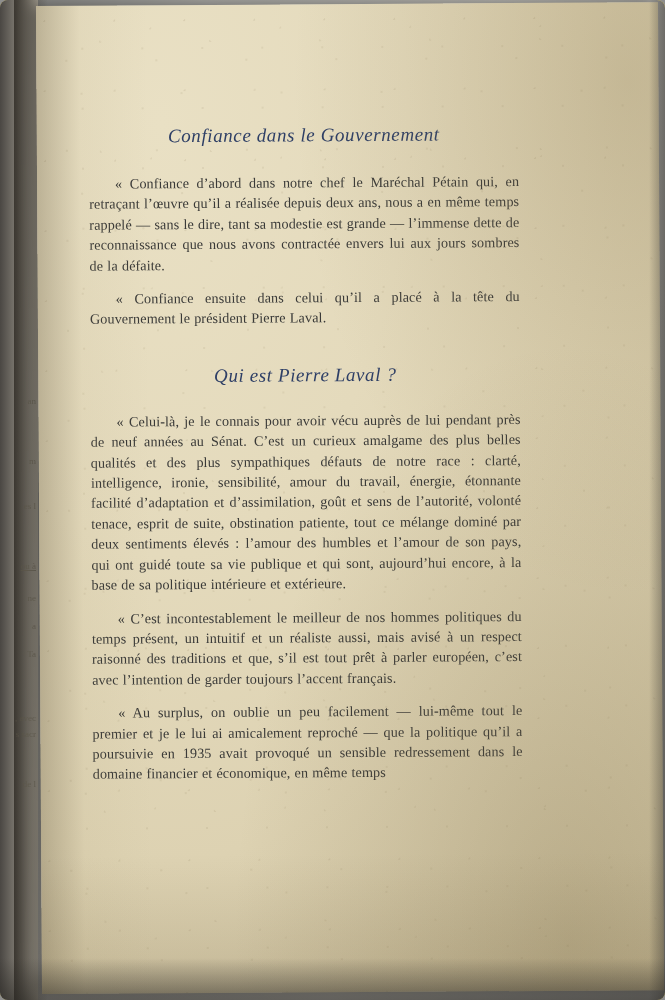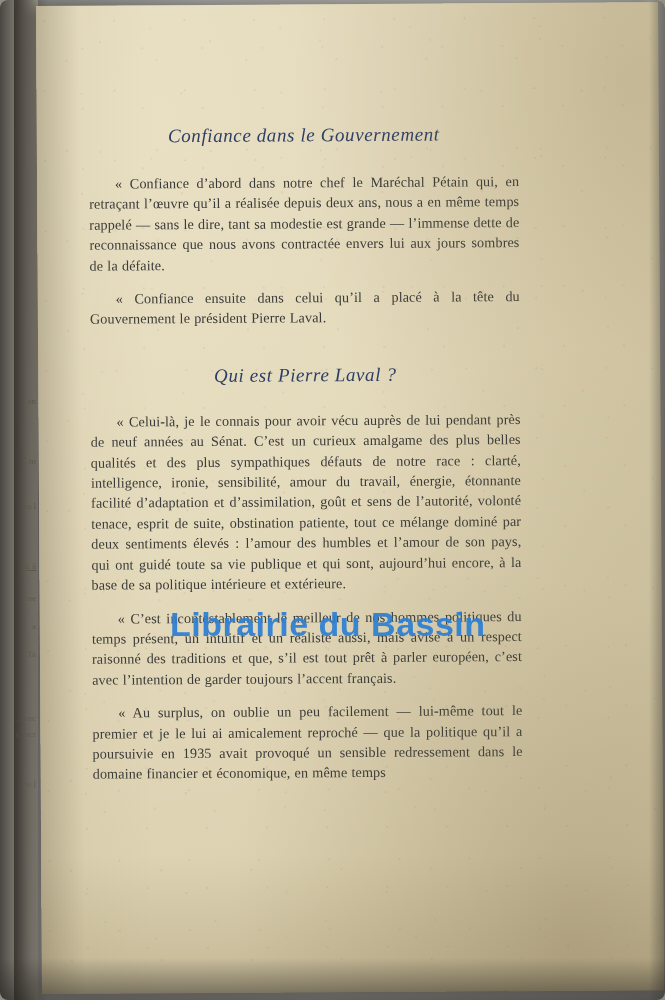--- a/index.html
+++ b/index.html
@@ -187,18 +187,17 @@
 
       <h2 class="heading second">Qui est Pierre Laval ?</h2>
 
       <p class="para">« Celui-là, je le connais pour avoir vécu auprès de lui pendant près de neuf années au Sénat. C’est un curieux amalgame des plus belles qualités et des plus sympathiques défauts de notre race : clarté, intelligence, ironie, sensibilité, amour du travail, énergie, étonnante facilité d’adaptation et d’assimilation, goût et sens de l’autorité, volonté tenace, esprit de suite, obstination patiente, tout ce mélange dominé par deux sentiments élevés : l’amour des humbles et l’amour de son pays, qui ont guidé toute sa vie publique et qui sont, aujourd’hui encore, à la base de sa politique intérieure et extérieure.</p>
       <p class="para">« C’est incontestablement le meilleur de nos hommes politiques du temps présent, un intuitif et un réaliste aussi, mais avisé à un respect raisonné des traditions et que, s’il est tout prêt à parler européen, c’est avec l’intention de garder toujours l’accent français.</p>
       <p class="para">« Au surplus, on oublie un peu facilement — lui-même tout le premier et je le lui ai amicalement reproché — que la politique qu’il a poursuivie en 1935 avait provoqué un sensible redressement dans le domaine financier et économique, en même temps</p>
 
     </div>
   </div>
 
-  <div class="watermark">Librairie du Bassin</div>
 
   <div class="right-edge"></div>
   <div class="bottom-edge"></div>
 
 </div>
 
 </body></html>

